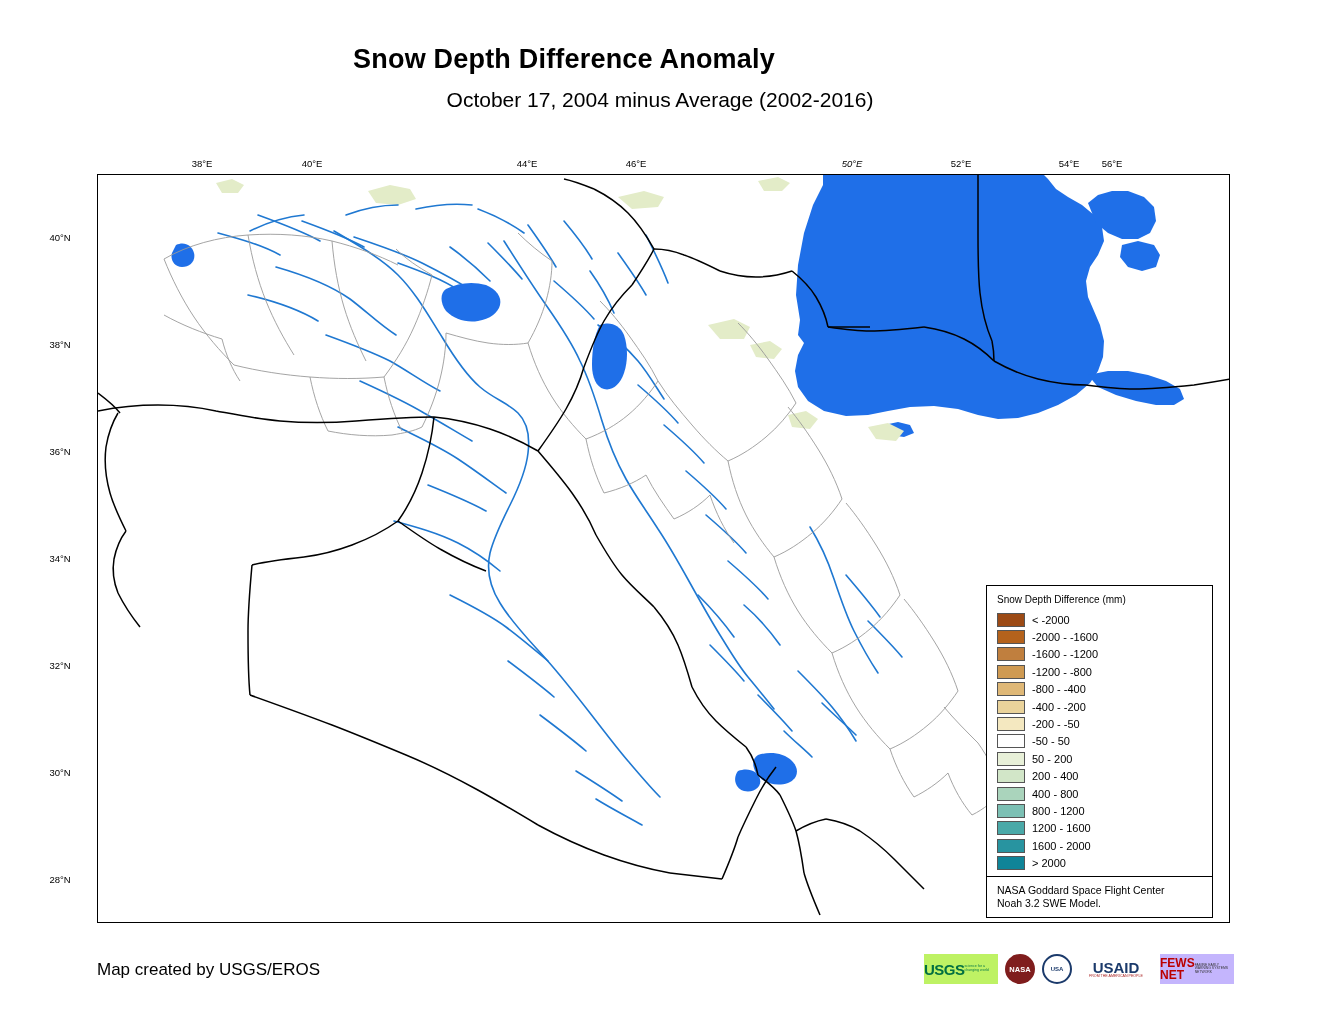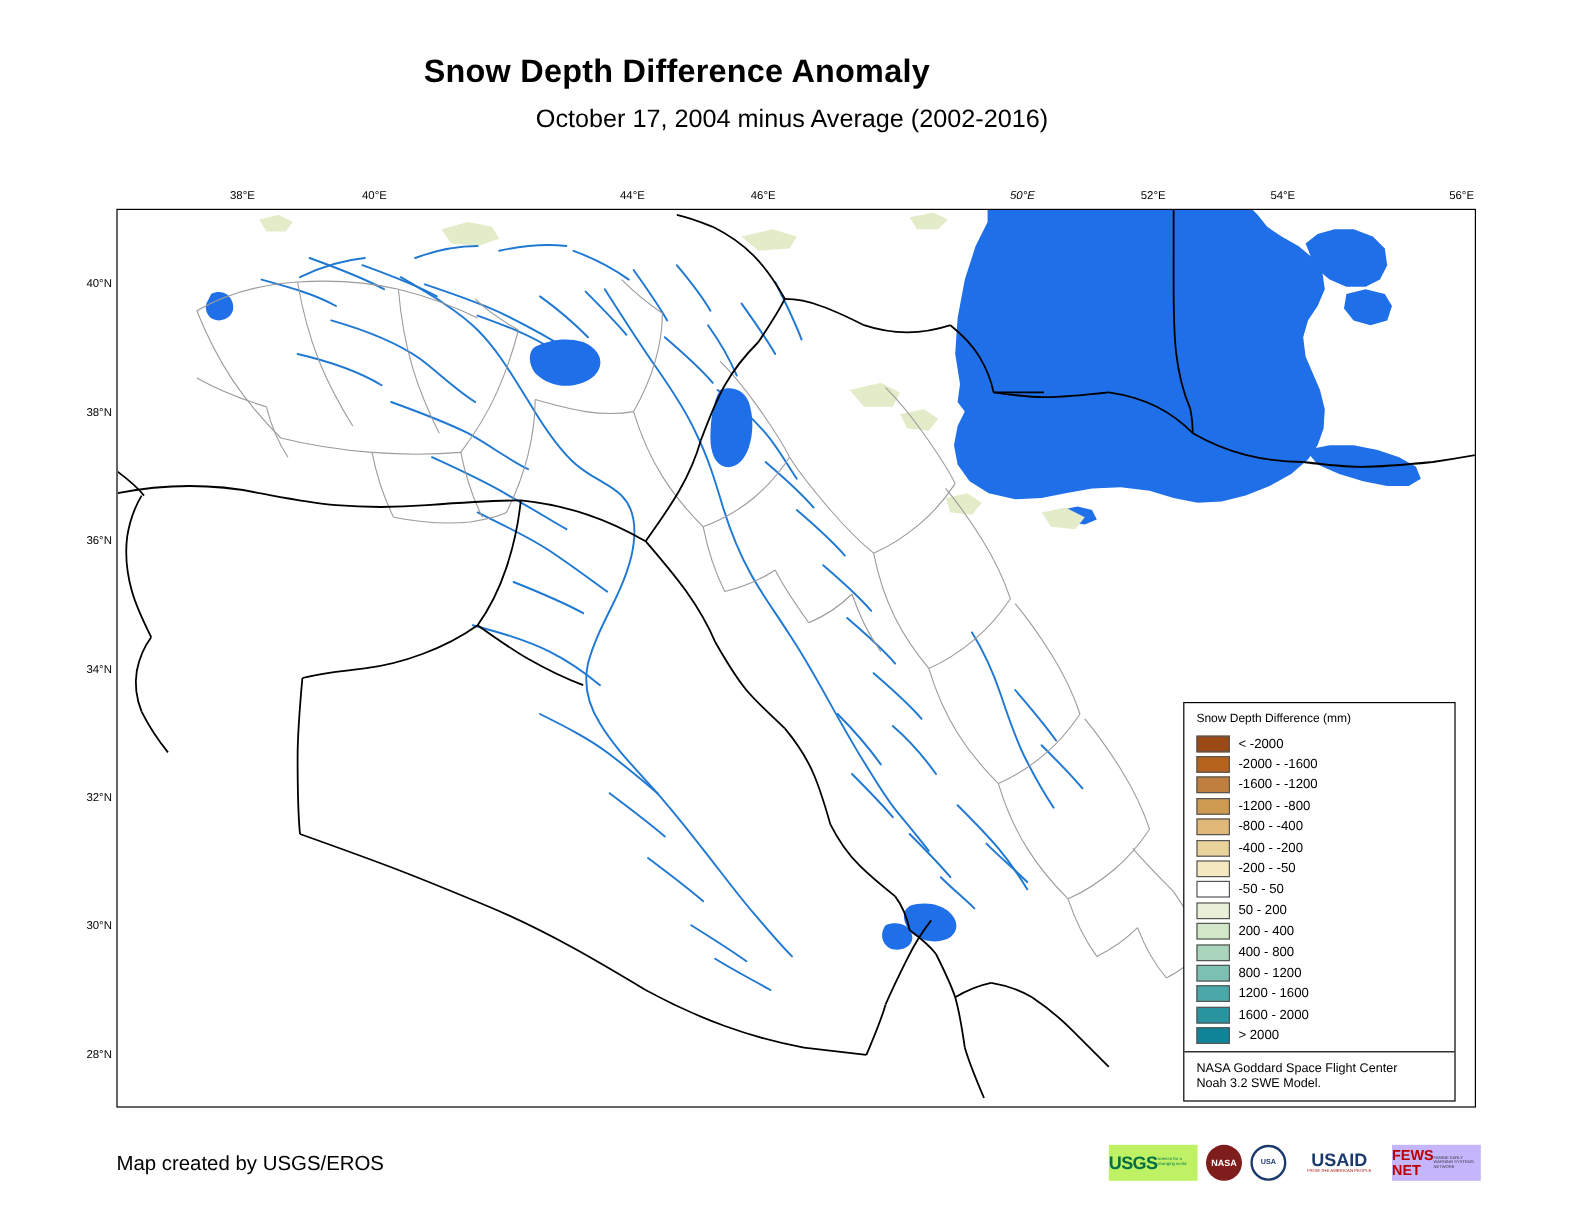--- a/index.html
+++ b/index.html
@@ -49,21 +49,21 @@
   #map-svg { display:block; }
 
   
   .axis-label {
     position: absolute;
     font-size: 9.5px;
     color: #000;
     white-space: nowrap;
   }
   .lon-label { transform: translateX(-50%); top: 158px; }
-  .lat-label { transform: translateY(-50%); left: 72px; text-align: left; width: 32px; }
+  .lat-label { transform: translateY(-50%); left: 44px; text-align: center; width: 32px; }
 
   
   #legend {
     position: absolute;
     left: 986px;
     top: 585px;
     width: 227px;
     height: 333px;
     border: 1.2px solid #000;
     background: #ffffff;
@@ -176,21 +176,21 @@
 
 <div class="axis-label lon-label" style="left:202px;">38°E</div>
 <div class="axis-label lon-label" style="left:312px;">40°E</div>
 <div class="axis-label lon-label" style="left:419px;margin-top:32px;">42°E</div>
 <div class="axis-label lon-label" style="left:527px;">44°E</div>
 <div class="axis-label lon-label" style="left:636px;">46°E</div>
 <div class="axis-label lon-label" style="left:706px;margin-top:17px;">48°E</div>
 <div class="axis-label lon-label" style="left:852px;font-style:italic;">50°E</div>
 <div class="axis-label lon-label" style="left:961px;">52°E</div>
 <div class="axis-label lon-label" style="left:1069px;">54°E</div>
-<div class="axis-label lon-label" style="left:1218px;">56°E</div>
+<div class="axis-label lon-label" style="left:1112px;">56°E</div>
 
 <div class="axis-label lat-label" style="top:237px;">40°N</div>
 <div class="axis-label lat-label" style="top:344px;">38°N</div>
 <div class="axis-label lat-label" style="top:451px;">36°N</div>
 <div class="axis-label lat-label" style="top:558px;">34°N</div>
 <div class="axis-label lat-label" style="top:665px;">32°N</div>
 <div class="axis-label lat-label" style="top:772px;">30°N</div>
 <div class="axis-label lat-label" style="top:879px;">28°N</div>
 
 <div id="map-frame">

